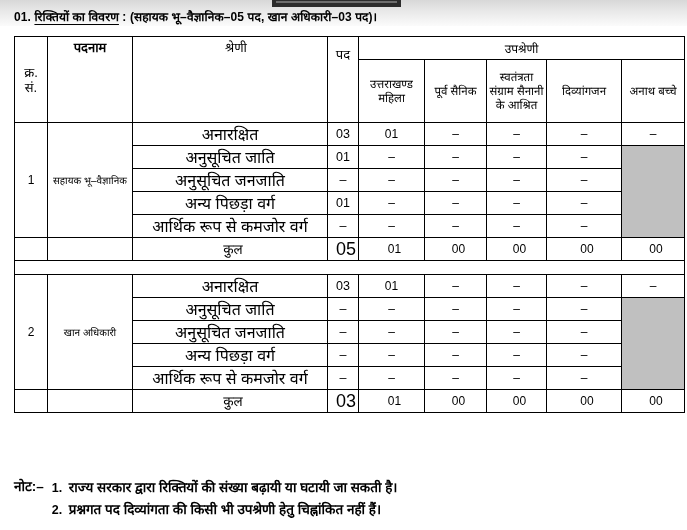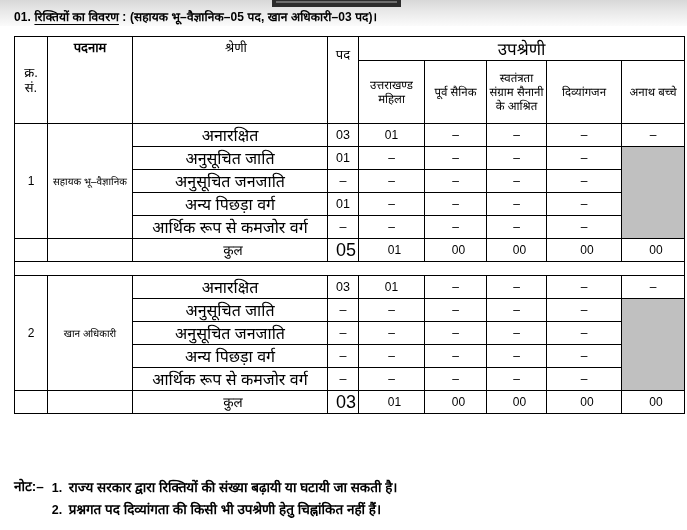--- a/index.html
+++ b/index.html
@@ -98,21 +98,21 @@
   .hdr-sub {
     height: 62px;
     font-weight: bold;
     font-size: 11.5px;
     line-height: 14px;
     padding: 2px 1px;
   }
   .hdr-upshreni {
     height: 22px;
     font-weight: bold;
-    font-size: 17px;
+    font-size: 12px;
   }
 
   .data-row td { height: 21px; }
 
   .cell-sno {
     font-size: 12px;
     vertical-align: top;
     padding-top: 3px;
   }
   .cell-post {

